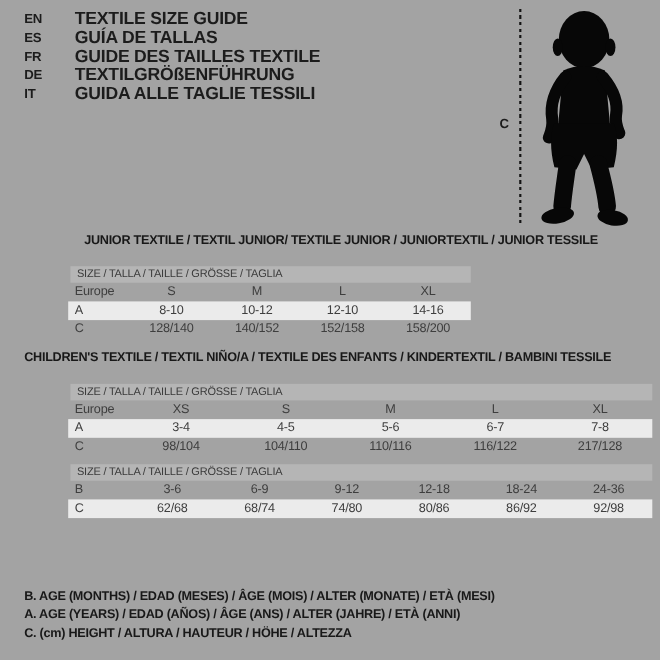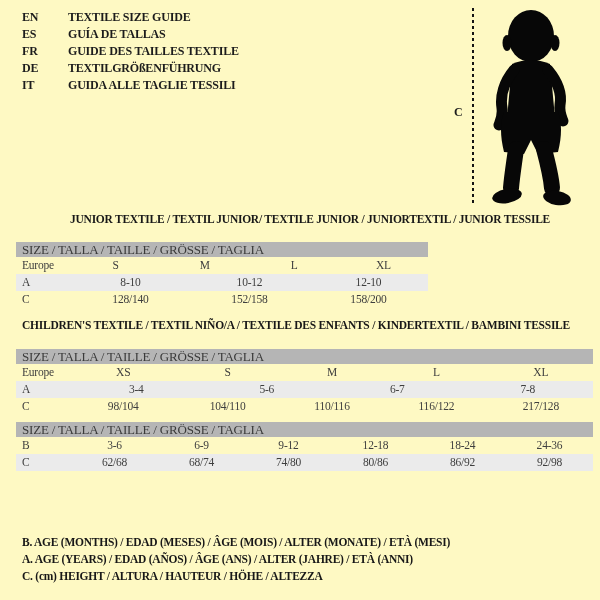--- a/index.html
+++ b/index.html
@@ -1,25 +1,25 @@
 <!DOCTYPE html>
 <html><head>
 <meta charset="utf-8">
 <style>
   html,body { margin:0; padding:0; background:#ffffff; }
   .page {
-    position:relative; width:600px; height:600px; background:#fef9c3;
-    font-family:Liberation Serif, serif; color:#1c1c1c; overflow:hidden;
+    position:relative; width:600px; height:600px; background:#a3a3a3;
+    font-family:Liberation Sans, sans-serif; color:#1c1c1c; overflow:hidden;
   }
 
   
   .lang-list { position:absolute; left:22px; top:9px; }
   .lang-row  { display:flex; height:17px; line-height:17px; }
   .lang-code { width:46px; font-weight:bold; font-size:12px; letter-spacing:-0.2px; }
-  .lang-label{ font-weight:bold; font-size:12px; letter-spacing:-0.2px; white-space:nowrap; }
+  .lang-label{ font-weight:bold; font-size:16px; letter-spacing:-0.2px; white-space:nowrap; }
 
   
   .figure { position:absolute; left:450px; top:0; width:150px; height:215px; }
   .dash-line {
     position:absolute; left:22px; top:8px; width:2px; height:198px;
     background:repeating-linear-gradient(to bottom,#141414 0 3px, transparent 3px 6px);
   }
   .figure-label { position:absolute; left:4px; top:105px; font-weight:bold; font-size:12px; }
   .figure-svg { position:absolute; left:28px; top:4px; }
 
@@ -33,23 +33,23 @@
   .s1 .tbl-title { margin-bottom:15px;text-align:center; }
   .s2 .tbl-title { margin-bottom:16px; }
   .s3 .title-wrap { margin-bottom:11px; }
   .s3 .tbl-title { margin-bottom:0; line-height:16px; }
 
   .tbl-grid { }
   .t1 { width:412px; }
   .t2, .t3 { width:577px; }
   .band {
     height:15px; line-height:15px; background:#b5b5b5; color:#3a3a3a;
-    font-size:13px; padding-left:6px; letter-spacing:-0.2px; box-sizing:border-box;
+    font-size:10px; padding-left:6px; letter-spacing:-0.2px; box-sizing:border-box;margin-left:48px;
   }
-  .row { display:flex; height:17px; line-height:17px; font-size:11.5px; color:#3e3e3e; letter-spacing:-0.2px; }
+  .row { display:flex; height:17px; line-height:17px; font-size:11.5px; color:#3e3e3e; letter-spacing:-0.2px;margin-left:46px; }
   .tbl-grid > .row:nth-child(3) { background:#ebebeb; }
   .lab { width:55px; padding-left:6px; box-sizing:border-box; }
   .cell { flex:1; text-align:center; }
 
   
   .footnotes { position:absolute; left:22px; top:534px; }
   .footnote { font-weight:bold; font-size:11.5px; line-height:17px; letter-spacing:-0.25px; white-space:nowrap; color:#181818; }
 </style>
 </head>
 <body>
@@ -108,24 +108,26 @@
         <span class="cell">S</span>
         <span class="cell">M</span>
         <span class="cell">L</span>
         <span class="cell">XL</span>
       </div>
       <div class="row">
         <span class="lab">A</span>
         <span class="cell">8-10</span>
         <span class="cell">10-12</span>
         <span class="cell">12-10</span>
+        <span class="cell">14-16</span>
       </div>
       <div class="row">
         <span class="lab">C</span>
         <span class="cell">128/140</span>
+        <span class="cell">140/152</span>
         <span class="cell">152/158</span>
         <span class="cell">158/200</span>
       </div>
     </div>
   </div>
 
   <div class="section s2">
     <div class="tbl-title">CHILDREN'S TEXTILE / TEXTIL NIÑO/A / TEXTILE DES ENFANTS / KINDERTEXTIL / BAMBINI TESSILE</div>
     <div class="tbl-grid t2">
       <div class="band">SIZE / TALLA / TAILLE / GRÖSSE / TAGLIA</div>
@@ -133,20 +135,21 @@
         <span class="lab">Europe</span>
         <span class="cell">XS</span>
         <span class="cell">S</span>
         <span class="cell">M</span>
         <span class="cell">L</span>
         <span class="cell">XL</span>
       </div>
       <div class="row">
         <span class="lab">A</span>
         <span class="cell">3-4</span>
+        <span class="cell">4-5</span>
         <span class="cell">5-6</span>
         <span class="cell">6-7</span>
         <span class="cell">7-8</span>
       </div>
       <div class="row">
         <span class="lab">C</span>
         <span class="cell">98/104</span>
         <span class="cell">104/110</span>
         <span class="cell">110/116</span>
         <span class="cell">116/122</span>

